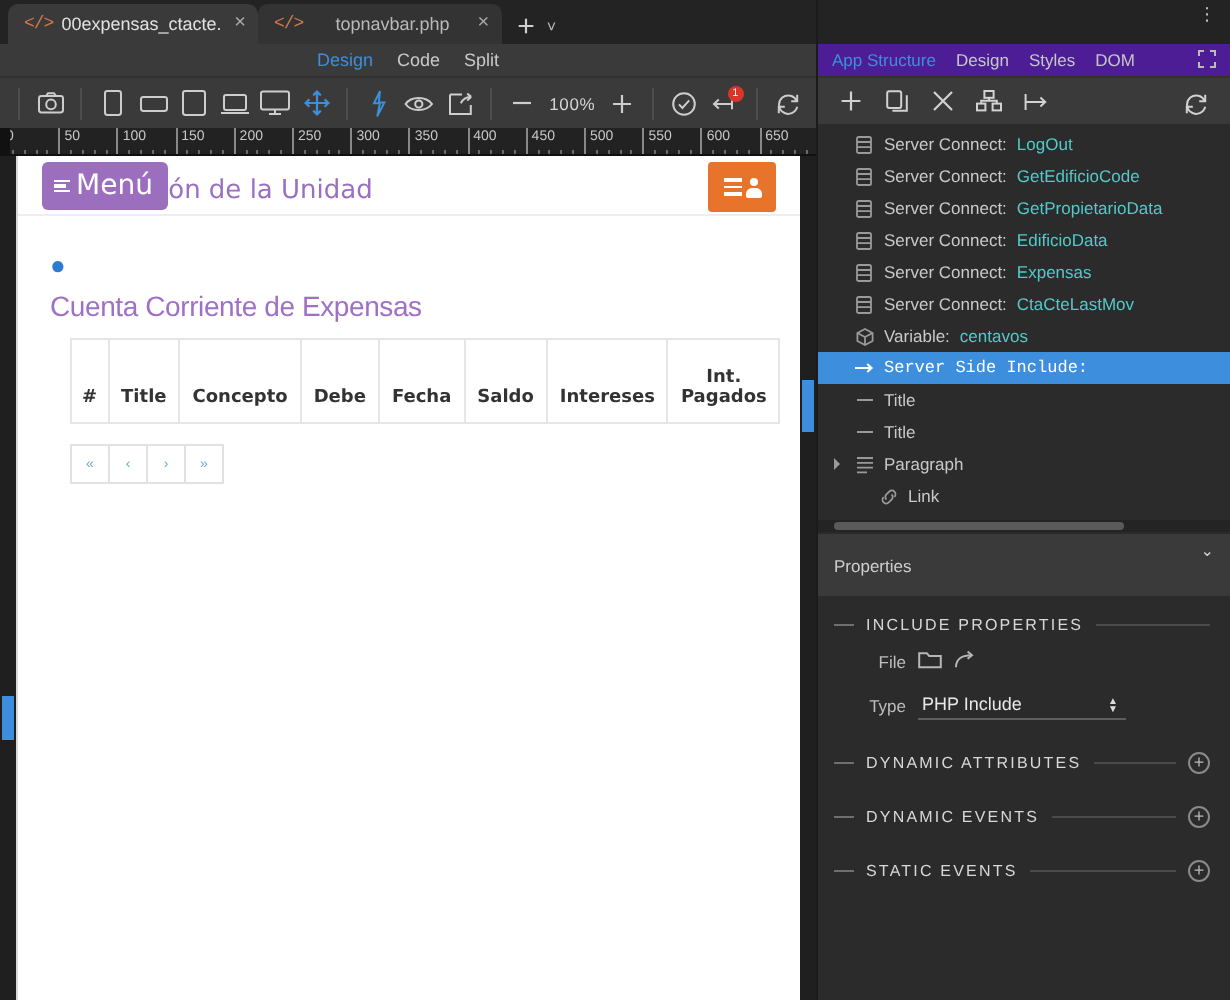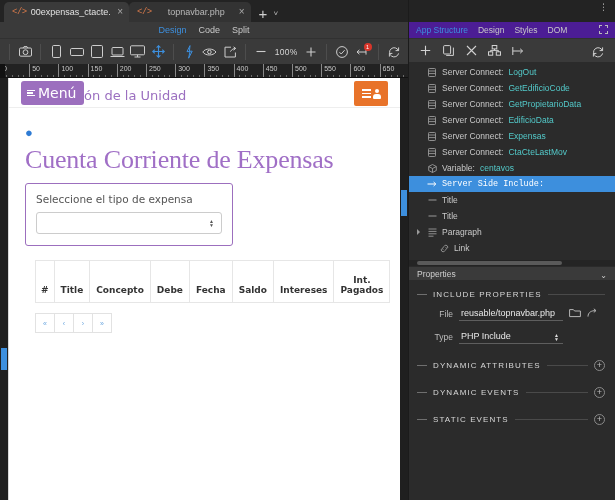--- a/index.html
+++ b/index.html
@@ -165,22 +165,22 @@
   }
   .ub-lines { display:inline-block; width:9px; }
   .ub-lines i { display:block; height:1.6px; background:#fff; margin:1.7px 0; }
   .ub-person { width:8px; height:10px; position:relative; }
   .ub-person::before{content:"";position:absolute;top:0;left:2px;width:4px;height:4px;border-radius:50%;background:#fff;}
   .ub-person::after{content:"";position:absolute;bottom:0;left:0px;width:8px;height:5px;border-radius:3px 3px 1px 1px;background:#fff;}
 
   .wp-body { padding: 8px 14px 0 14px; }
   .pin-icon { color:#2e7bd4; font-size:13px; line-height:1; margin:10px 0 6px 2px; display:block; }
   .wp-h1 {
-    font-size:26px; color:#a06fc6; font-weight:400;
-    font-family:Liberation Serif, serif;
+    font-size:14px; color:#a06fc6; font-weight:400;
+    font-family:Liberation Sans, sans-serif;
     letter-spacing:-0.2px;
     margin: 2px 0 8px 2px;
   }
   .wp-p {
     font-size:10.5px; color:#4a4a4a; line-height:1.65;
     font-family:"DejaVu Sans", sans-serif;
     margin: 0 0 12px 2px; max-width:370px;
   }
   .sel-box {
     border:1.5px solid #9c6fbe; border-radius:3px;
@@ -277,21 +277,21 @@
   .tcaret { position:absolute; left:8px; width:0;height:0;
     border-left:3.5px solid #9a9a9a; border-top:3px solid transparent; border-bottom:3px solid transparent;}
 
   .tree-scroll {
     position:absolute; left:0; bottom:0; width:207px; height:6px; background:#242424;
   }
   .tree-scroll i { position:absolute; left:8px; top:1px; width:145px; height:4px; background:#5a5a5a; border-radius:2px;}
 
   
   .prop-head {
-    height:14px; background:#3a3a3a; display:flex; align-items:center;
+    height:32px; background:#3a3a3a; display:flex; align-items:center;
     padding-left:8px; position:relative;
     border-top:1px solid #2a2a2a;
   }
   .prop-head span { font-size:8.5px; color:#cfcfcf; }
   .prop-head .pchev { position:absolute; right:8px; top:4px; color:#cfcfcf; font-size:8px; }
   .prop-body { background:#2b2b2b; padding:10px 0 0 0; height: 236px;}
   .sect {
     display:flex; align-items:center; gap:6px;
     padding: 0 10px 0 8px; margin-bottom:8px;
   }
@@ -540,27 +540,20 @@
                 <i></i>
               </span>
             <span class="ub-person"></span>
           </div>
         </div>
 
         <div class="wp-body">
           <span class="pin-icon">●</span>
           <div class="wp-h1">Cuenta Corriente de Expensas</div>
 
-          <div class="sel-box">
-            <div class="sel-label">Seleccione el tipo de expensa</div>
-            <div class="sel-ctrl">
-              <span></span>
-              <span class="sel-arrows">▲<br>▼</span>
-            </div>
-          </div>
 
           <table class="tbl">
             <thead>
                 <tr id="thead-row">
                   <th style="padding: 7px 5px;">#</th>
                   <th>Title</th>
                   <th>Concepto</th>
                   <th>Debe</th>
                   <th>Fecha</th>
                   <th>Saldo</th>
@@ -767,21 +760,20 @@
     <div class="prop-body">
 
       <div class="sect">
         <span class="dash"></span>
         <span class="stitle">INCLUDE PROPERTIES</span>
         <span class="line"></span>
       </div>
 
       <div class="prow">
         <span class="plab">File</span>
-        <span class="pfield">reusable/topnavbar.php</span>
         <span class="pico">
           <svg width="12" height="10" viewBox="0 0 12 10" fill="none" stroke="currentColor" stroke-width="1">
               <path d="M0.6 8.6 V1.6 H4.4 L5.6 3 H11.4 V8.6 Z"></path>
             </svg>
         </span>
         <span class="pico">
           <svg width="12" height="10" viewBox="0 0 12 10" fill="none" stroke="currentColor" stroke-width="1">
               <path d="M1 8.6 C1 4.2 4.6 2.6 8.6 2.6"></path>
               <path d="M6.8 0.8 L9 2.6 L6.8 4.4"></path>
             </svg>

